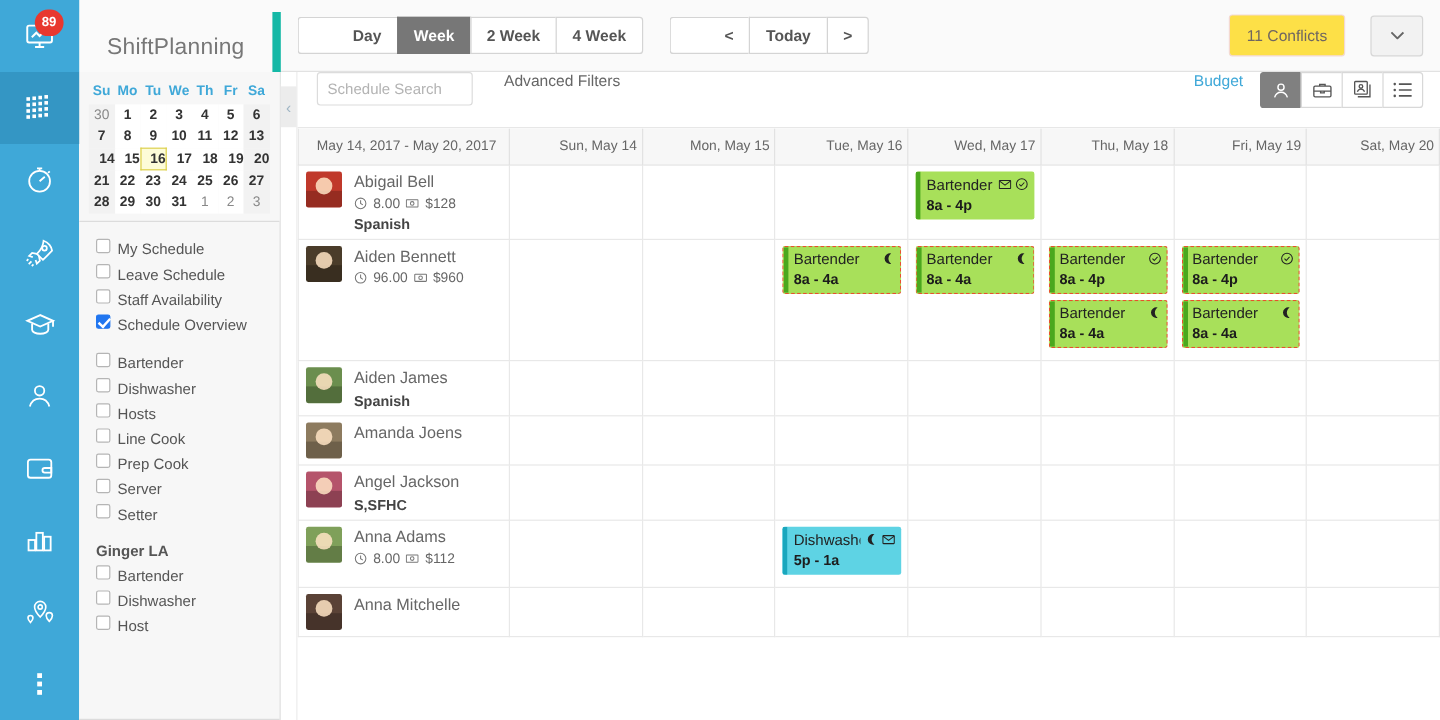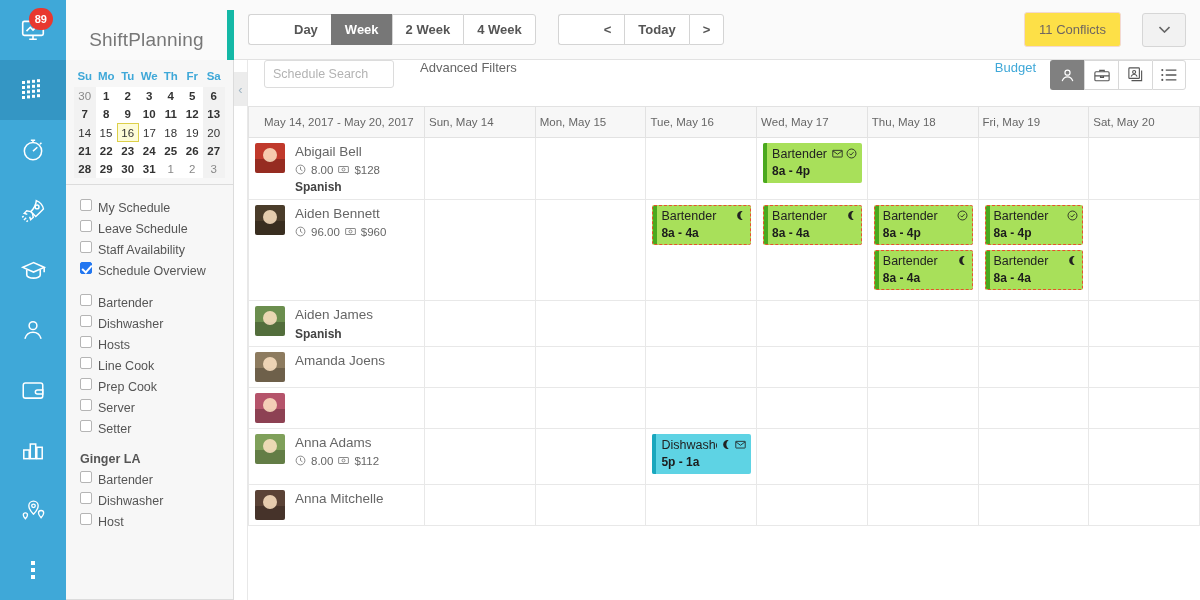--- a/index.html
+++ b/index.html
@@ -109,21 +109,21 @@
     color: #3fa8d8; font-size: 11.5px; font-weight: bold;
     padding: 2px 0 5px 0; text-align: center;
   }
   table.caltbl td {
     text-align: center; font-size: 11.5px; font-weight: bold;
     color: #333; padding: 3px 0; width: 14.28%;
     background: #fff; cursor: pointer;
   }
   table.caltbl td.we { background: #f2f2f2; }
   table.caltbl td.dim { color: #888; font-weight: normal; }
-  table.caltbl td.selweek { font-weight: normal; }
+  table.caltbl td.selweek { font-weight: bold; text-align: right; }
   table.caltbl td.today {
     background: #fdfcd8; border: 1px solid #ddd04a; padding: 2px 0;
   }
   .filters {
     padding: 12px 0 6px 14px; flex: 1; overflow: hidden;
     border-bottom: 1px solid #dcdcdc;
   }
   .frow {
     display: flex; align-items: flex-start; gap: 6px;
     font-size: 12.5px; color: #555; line-height: 18px; padding: 1.5px 0;
@@ -182,21 +182,21 @@
   .vbtn:first-child { border-radius: 3px 0 0 3px; }
   .vbtn:last-child { border-right: 1px solid #d8d8d8; border-radius: 0 3px 3px 0; }
   .vbtn.sel { background: #808080; border-color: #808080; }
 
   
   .gridwrap { flex: 1; overflow: hidden; min-height: 0; background: #fff; }
   table.sched { border-collapse: collapse; width: 100%; table-layout: fixed; }
   table.sched th {
     background: #f7f7f7; border: 1px solid #e2e2e2; border-top: none;
     font-size: 11.5px; font-weight: normal; color: #666;
-    height: 30px; text-align: left; padding: 0 4px; white-space: nowrap;
+    height: 30px; text-align: right; padding: 0 4px; white-space: nowrap;
   }
   table.sched th.whead { text-align: left; padding-left: 15px; }
   table.sched td {
     border: 1px solid #e8e8e8; vertical-align: top;
     padding: 5px 5px 5px 6px; background: #fff;
   }
   td.today-col { background: #fcfcec; }
   td.emp {
     padding: 9px 8px 9px 12px; background: #fff;
   }
@@ -768,20 +768,24 @@
                   <td></td>
                   <td></td>
                 </tr>
                 <tr>
                   <td class="emp">
                     <div class="empwrap">
                       <div class="avatar" style="background: rgb(181, 84, 107);">
                         <i style="left:0;top:55%;width:30px;height:14px;background:rgba(0,0,0,.22)"></i>
                         <i style="left:8px;top:5px;width:14px;height:14px;border-radius:50%;background:rgba(255,228,196,.85)"></i>
                       </div>
+                      <div>
+                        <div class="empname">Angel Jackson</div>
+                        <div class="emptag">S,SFHC</div>
+                      </div>
                     </div>
                   </td>
                   <td></td>
                   <td></td>
                   <td class="today-col"></td>
                   <td></td>
                   <td></td>
                   <td></td>
                   <td></td>
                 </tr>

